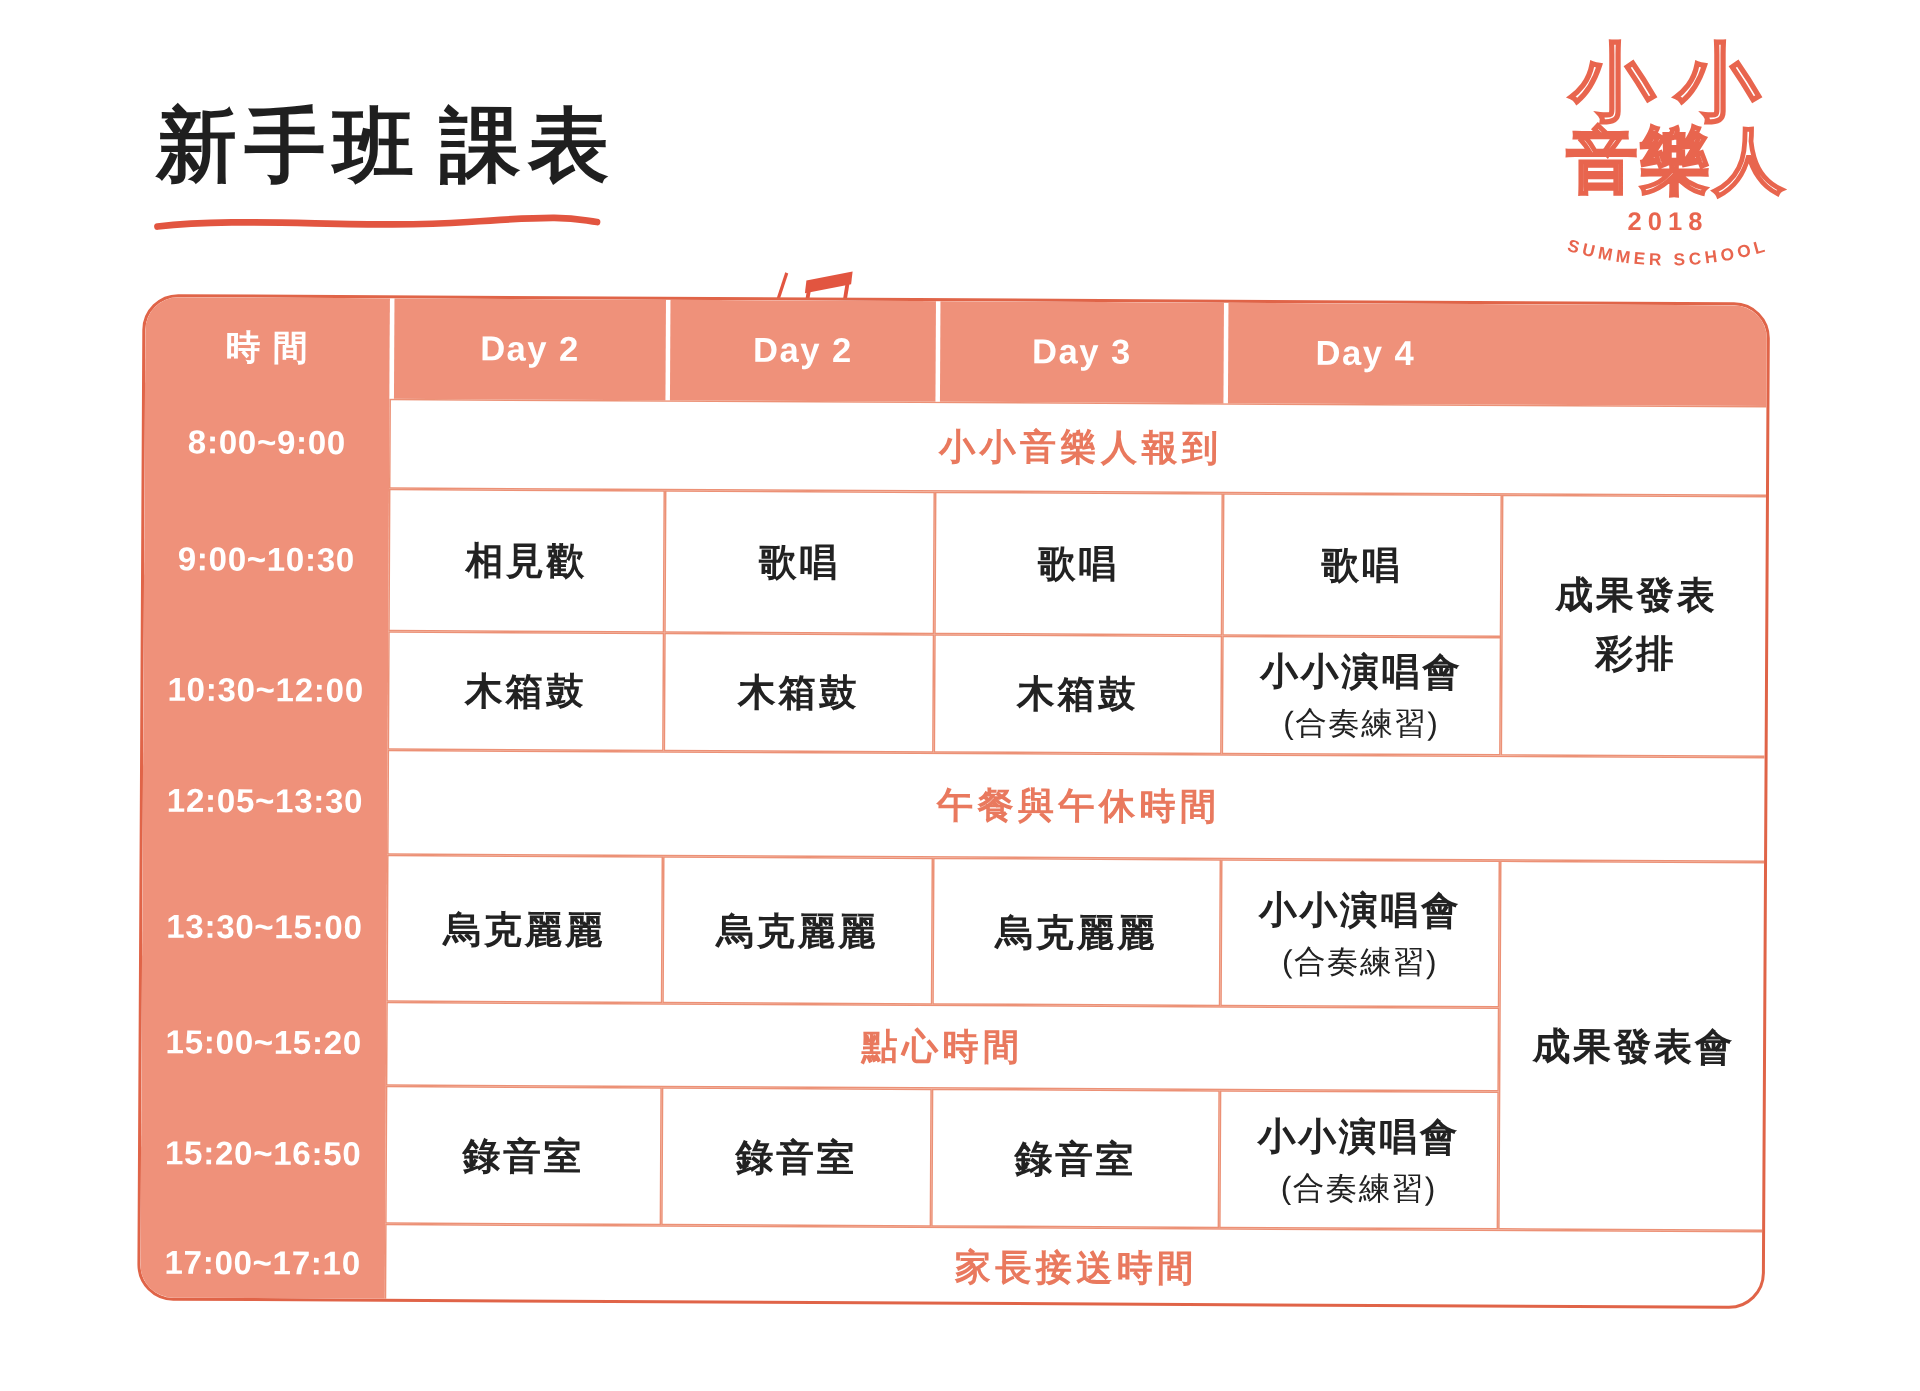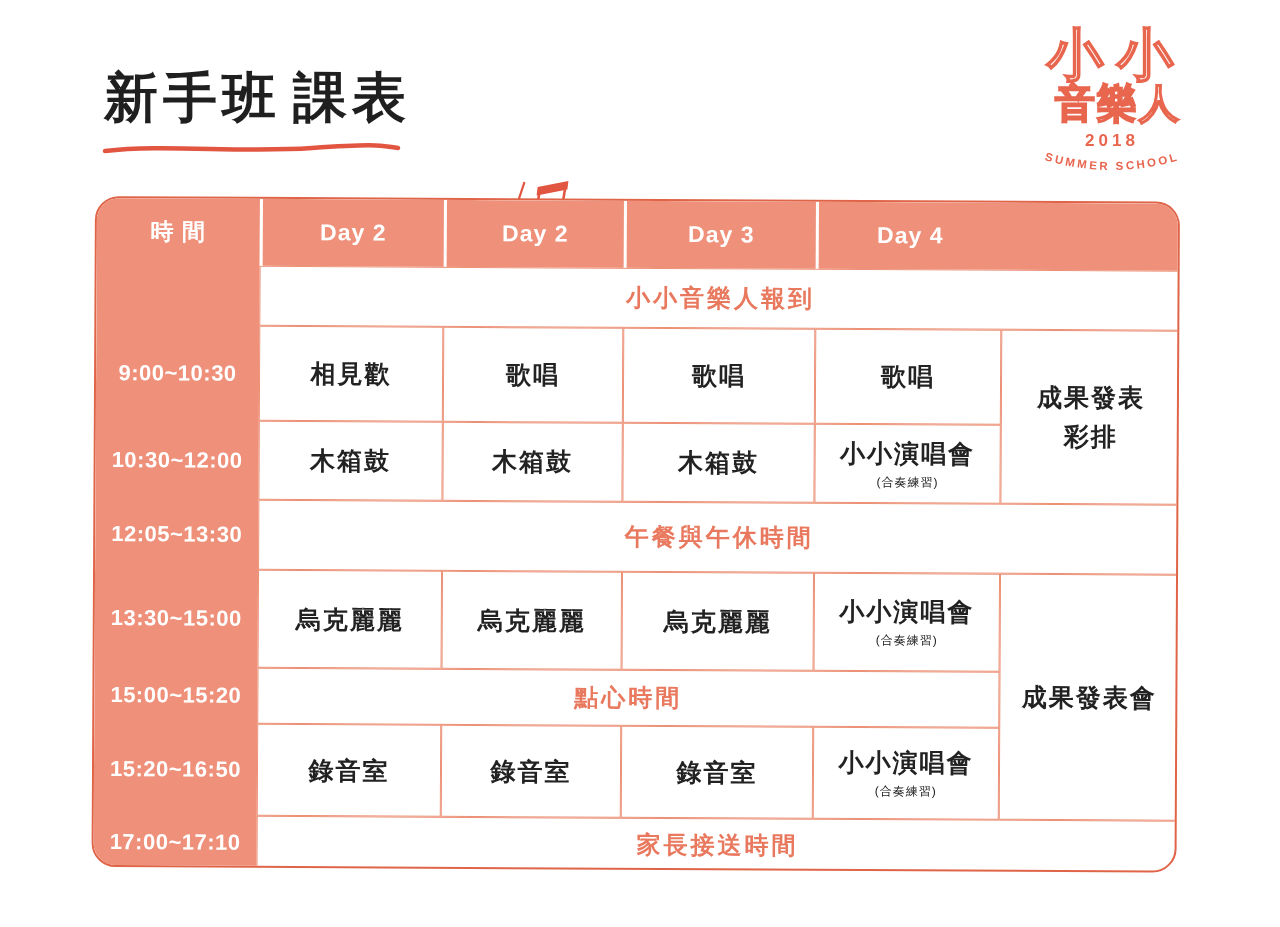--- a/index.html
+++ b/index.html
@@ -13,21 +13,21 @@
   .page-title .t2 { margin-left:12px; }
   .title-underline { position:absolute; left:-2px; top:74px; }
   .music-notes { position:absolute; left:396px; top:98px; }
 
   
   .logo { position:absolute; left:1032px; top:26px; width:160px; text-align:center;
           color:#e8654e; }
   .logo .outline { font-weight:700; color:#ffffff; -webkit-text-stroke:1.7px #e8654e;
                    line-height:1.02; }
   .logo .l1 { font-size:56px; letter-spacing:14px; padding-left:10px; }
-  .logo .l2 { font-size:40px; letter-spacing:2px;margin-left:12px; }
+  .logo .l2 { font-size:47px; letter-spacing:2px;margin-left:12px; }
 
   
   .sheet { position:absolute; left:95px; top:196px; width:1085px; height:671px;
            display:grid;
            grid-template-columns:163px 184px 180px 192px 186px 180px;
            grid-template-rows:67px 60px 95px 79px 70px 98px 56px 92px 54px;
            background:#ffffff;
            border:2.5px solid #e06448; border-radius:24px; overflow:hidden;
            transform:rotate(0.3deg); transform-origin:0 0; }
 
@@ -40,21 +40,21 @@
   .head-label.divider { border-left:3px solid #ffffff; }
 
   .time-label { grid-column:1; display:flex; align-items:center; justify-content:center;
                 color:#ffffff; font-size:22px; font-weight:600; letter-spacing:.5px;
                 z-index:2; }
 
   .cell { border:1.5px solid #ec9176; display:flex; flex-direction:column;
           align-items:center; justify-content:center; z-index:1;
           color:#222222; font-size:25px; font-weight:600; letter-spacing:2px;
           text-align:center; background:transparent; }
-  .cell .sub { font-size:12px; font-weight:400; letter-spacing:1px; margin-top:4px; }
+  .cell .sub { font-size:21px; font-weight:400; letter-spacing:1px; margin-top:4px; }
   .cell.orange { color:#e9795e; font-size:24px; letter-spacing:3px; }
   .cell.multiline { white-space:pre-line; line-height:1.55; }
 </style>
 </head>
 <body>
 
 <div class="title-wrap">
   <div class="page-title">
     <span class="t1">新手班</span><span class="t2">課表</span>
   </div>
@@ -92,20 +92,21 @@
 
   <div class="timecol-bg"></div>
   <div class="dayhead-bg"></div>
 
   <div class="head-label" style="grid-column:1">時 間</div>
   <div class="head-label divider" style="grid-column:2">Day 2</div>
   <div class="head-label divider" style="grid-column:3">Day 2</div>
   <div class="head-label divider" style="grid-column:4">Day 3</div>
   <div class="head-label divider" style="grid-column:5">Day 4</div>
 
+  <div class="time-label" style="grid-row:2">8:00~9:00</div>
   <div class="time-label" style="grid-row:3">9:00~10:30</div>
   <div class="time-label" style="grid-row:4">10:30~12:00</div>
   <div class="time-label" style="grid-row:5">12:05~13:30</div>
   <div class="time-label" style="grid-row:6">13:30~15:00</div>
   <div class="time-label" style="grid-row:7">15:00~15:20</div>
   <div class="time-label" style="grid-row:8">15:20~16:50</div>
   <div class="time-label" style="grid-row:9">17:00~17:10</div>
 
   <div class="cell orange" style="grid-row:2; grid-column:2 / -1">小小音樂人報到</div>
 

